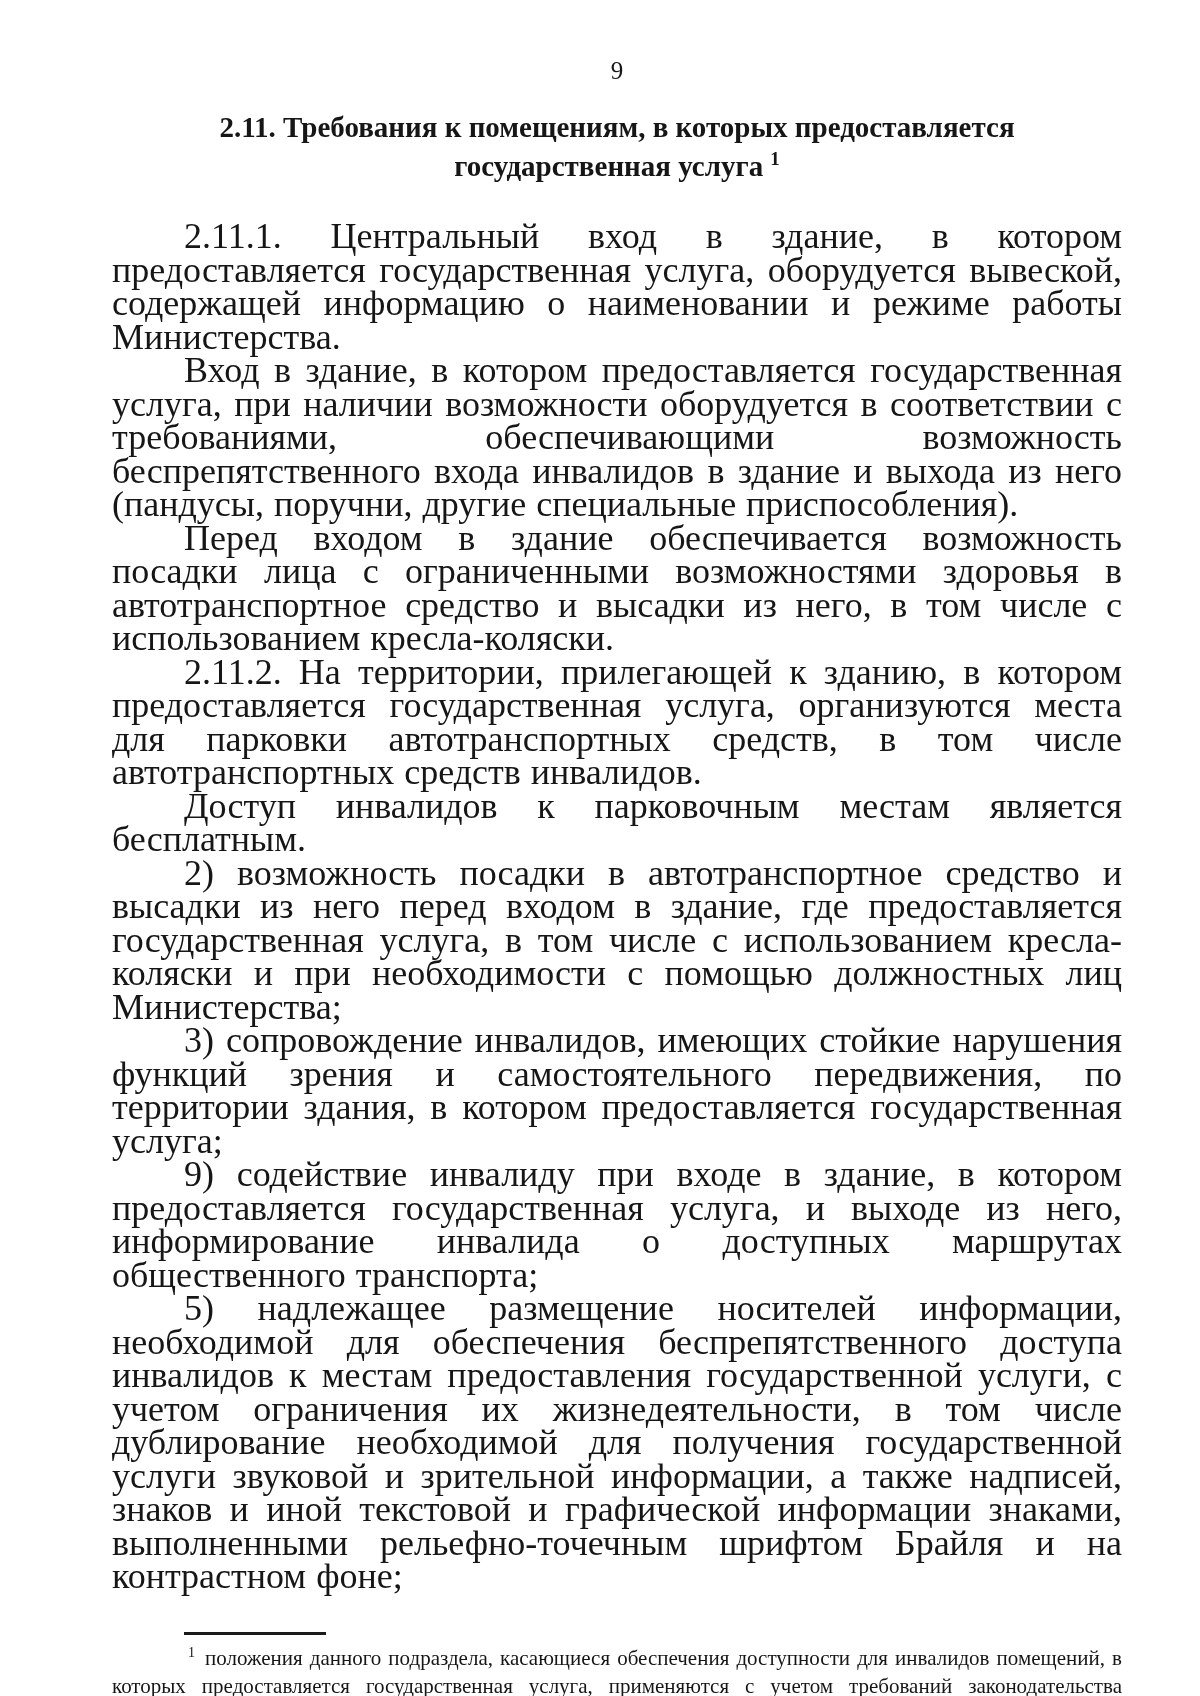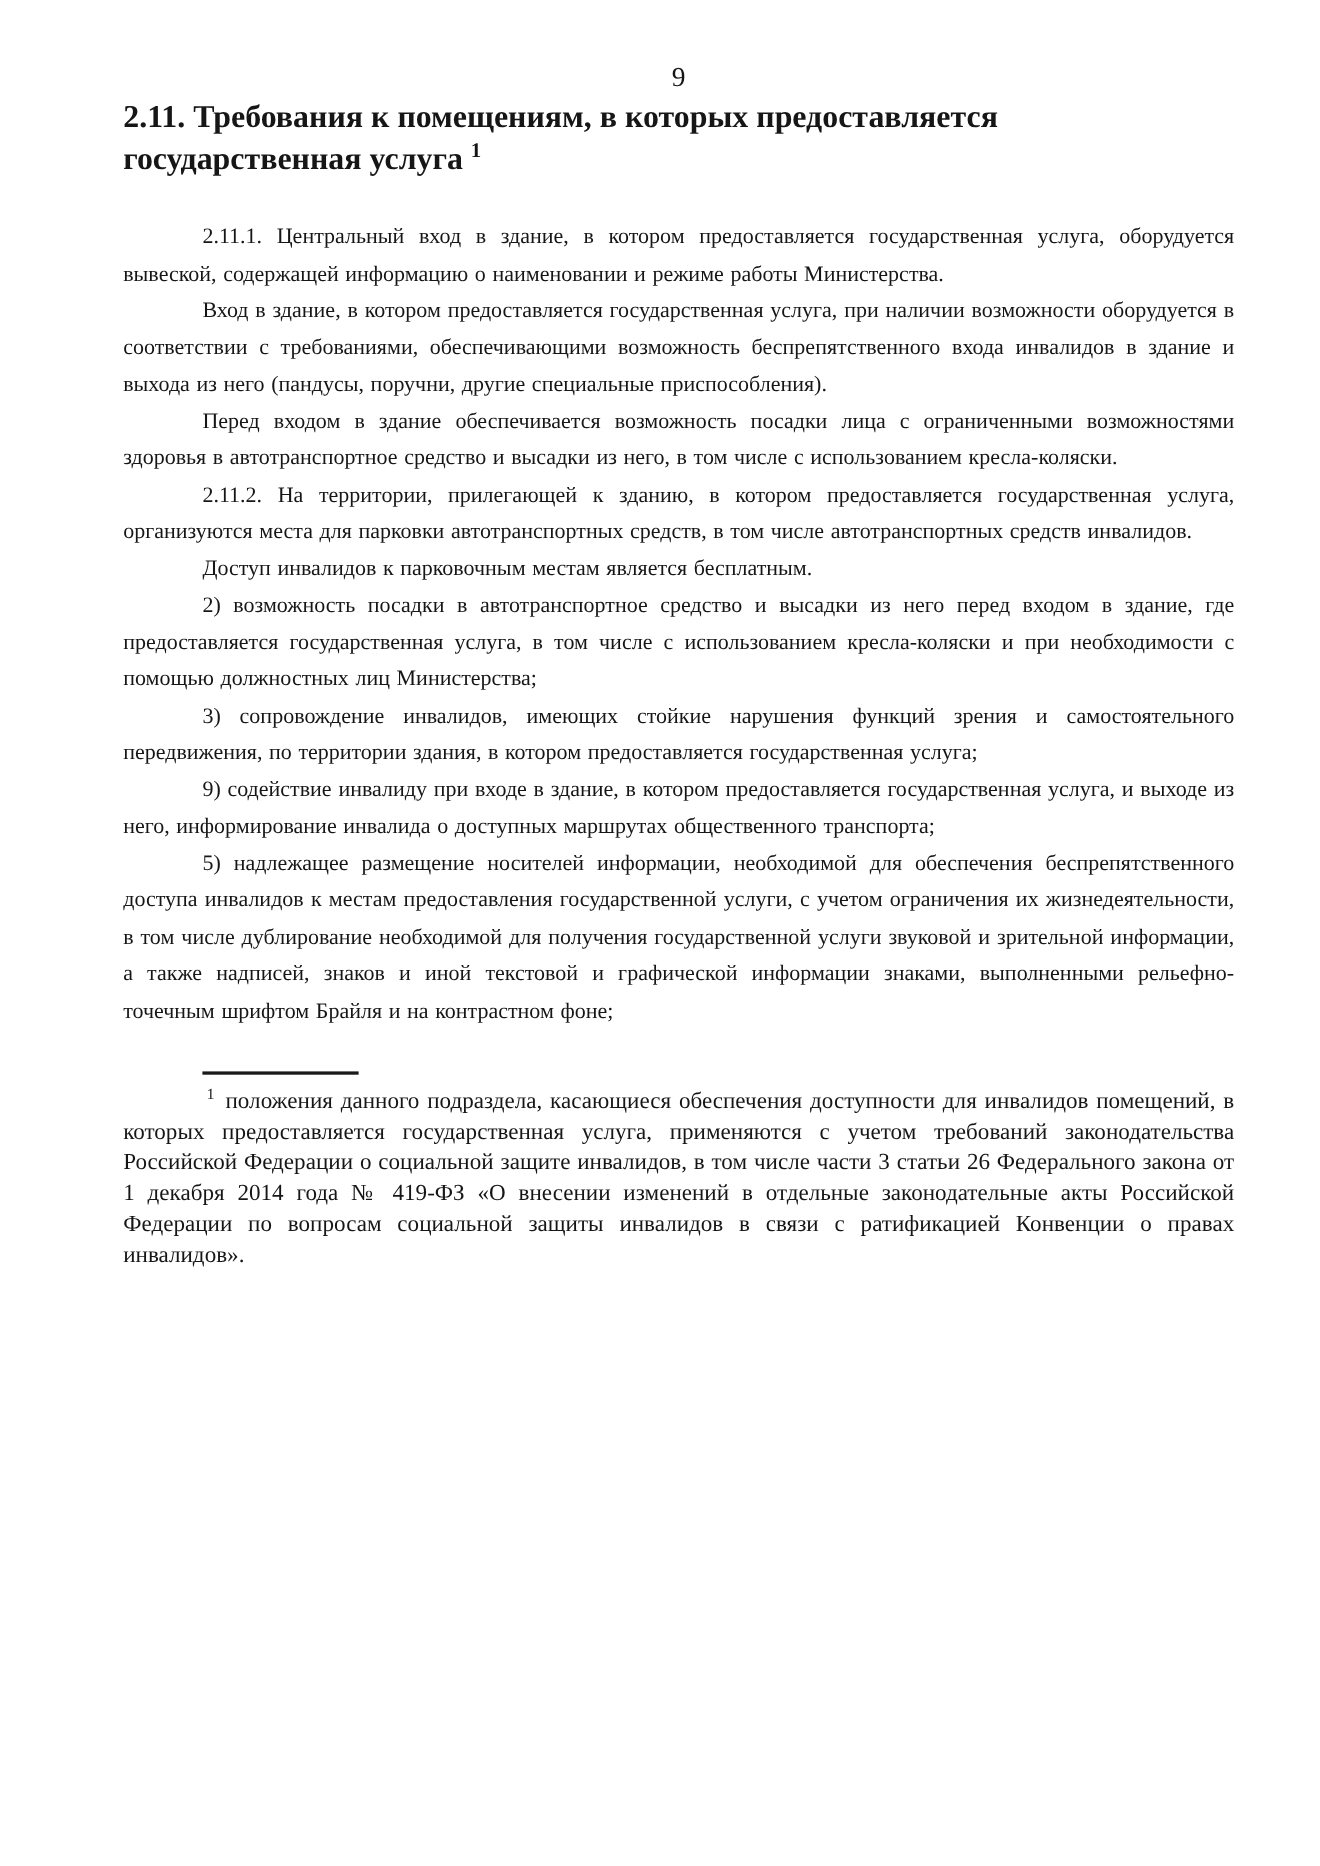--- a/index.html
+++ b/index.html
@@ -16,37 +16,38 @@
     height: 1696px;
     padding: 58px 78px 0 112px;
     background: #ffffff;
   }
   .page-number {
     text-align: center;
     font-size: 25px;
     line-height: 26px;
   }
   .heading {
-    margin-top: 3px;
+    margin-top: 24px;
+    text-align: center;
     font-weight: bold;
     font-size: 29px;
     line-height: 39px;
   }
   .heading sup {
     font-size: 19px;
     font-weight: bold;
     margin-left: 7px;
     vertical-align: super;
     line-height: 0;
   }
   .body-text {
     margin-top: 34px;
   }
   .body-text p {
-    font-size: 20px;
+    font-size: 36px;
     line-height: 33.5px;
     text-align: justify;
     text-indent: 72px;
     word-spacing: 1px;
   }
   .footnote-sep {
     margin-top: 38px;
     margin-left: 72px;
     width: 142px;
     height: 0;

